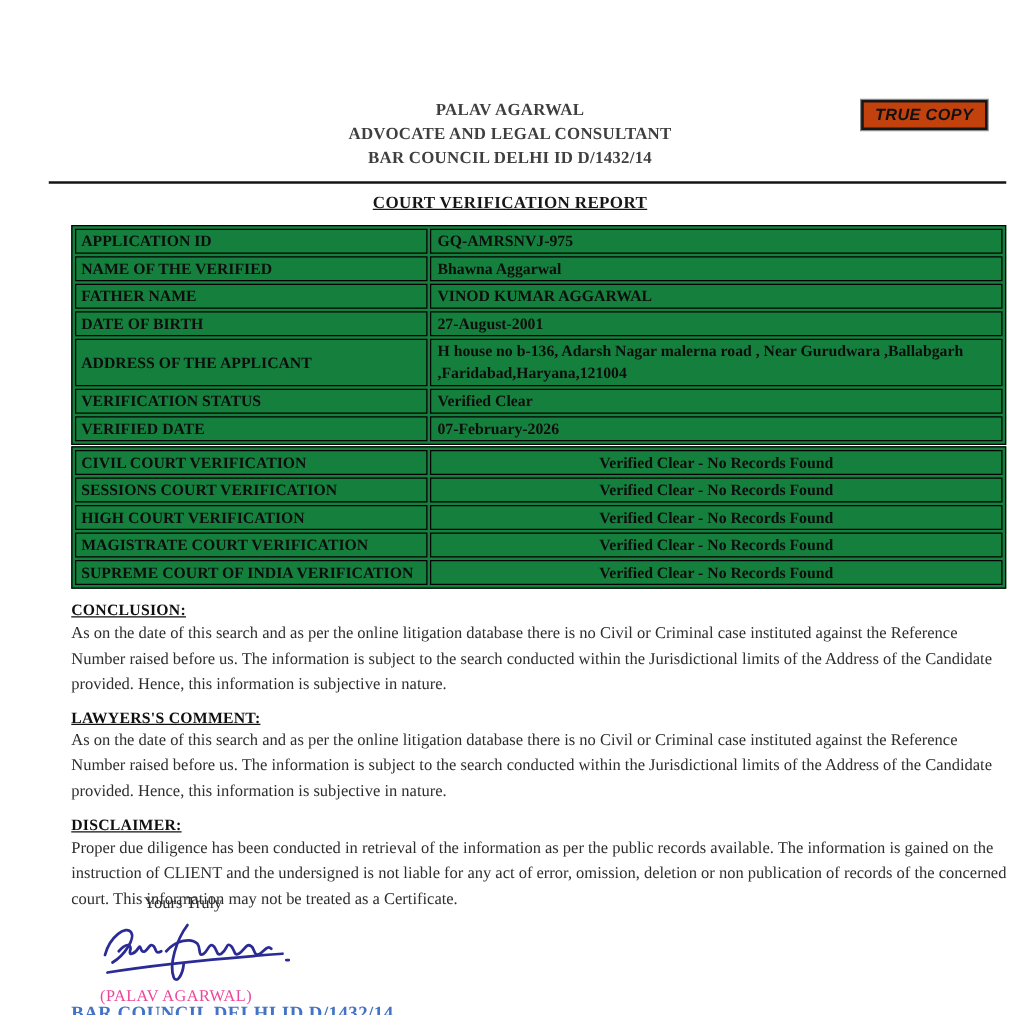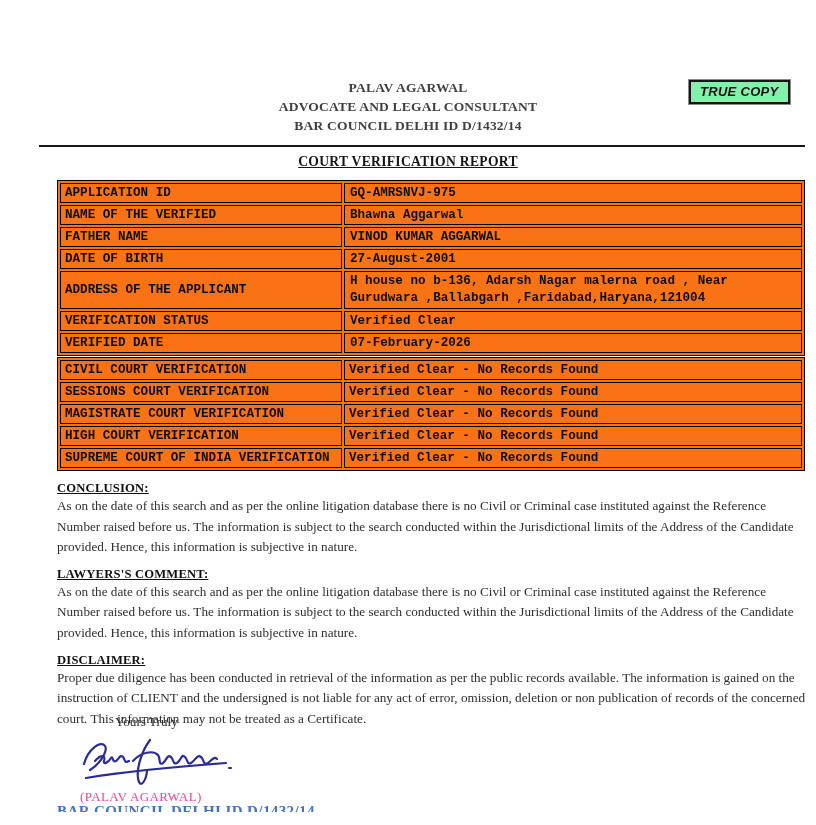--- a/index.html
+++ b/index.html
@@ -19,54 +19,53 @@
   .letterhead .lh-line{
     font-weight:bold;font-size:13.5px;line-height:19px;letter-spacing:.2px;
   }
   .stamp{
     position:absolute;top:80px;left:689px;
     border:2px solid #161616;
     box-shadow:0 0 0 1px #8a8a8a;
     padding:2px 9px 3px 9px;
     font-family:"Liberation Sans", sans-serif;
     font-style:italic;font-weight:bold;font-size:13px;
-    color:#111;background:#86efac;letter-spacing:.3px;
+    color:#111;background:#c2410c;letter-spacing:.3px;
   }
   .rule{
     position:absolute;top:145px;left:39px;width:766px;height:2.4px;
     background:#151515;
   }
   .report-title{
     position:absolute;top:154px;left:0;width:816px;text-align:center;
     font-weight:bold;font-size:13.6px;color:#161616;
     text-decoration:underline;letter-spacing:.3px;
   }
   
   table.doc{
     position:absolute;left:57px;
     width:748px;
     border-collapse:separate;border-spacing:2px;
     border:1px solid #000;
-    background:#f97316;
-    font-family:Liberation Mono, monospace;
+    background:#15803d;
   }
   table.doc td{
     border:1px solid #000;
     font-size:12.6px;font-weight:bold;color:#0d0d0d;
     padding:1px 4px;vertical-align:middle;
     line-height:16px;
   }
   table.t1{top:180px;}
   table.t2{top:357px;}
   .t1 td{height:16px;}
   .t1 tr.addr-row td{height:34px;line-height:17px;}
   .t1 td.val{padding-left:5px;}
   .t2 td{height:14px;}
   .t2 td.summary-head{text-align:center;letter-spacing:.2px;}
-  .t2 td.val{}
+  .t2 td.val{text-align:center;}
   col.c-label{width:282px;}
   col.c-value{width:458px;}
   
   .sections{
     position:absolute;top:481px;left:57px;width:755px;
   }
   .section-heading{
     margin:0 0 1px 0;
     font-size:12.6px;font-weight:bold;color:#101010;
     text-decoration:underline;letter-spacing:.2px;line-height:14px;
@@ -154,25 +153,25 @@
     <tbody>
       <tr>
         <td>CIVIL COURT VERIFICATION</td>
         <td class="val">Verified Clear - No Records Found</td>
       </tr>
       <tr>
         <td>SESSIONS COURT VERIFICATION</td>
         <td class="val">Verified Clear - No Records Found</td>
       </tr>
       <tr>
+        <td>HIGH COURT VERIFICATION</td>
+        <td class="val">Verified Clear - No Records Found</td>
+      </tr>
+      <tr>
         <td>MAGISTRATE COURT VERIFICATION</td>
-        <td class="val">Verified Clear - No Records Found</td>
-      </tr>
-      <tr>
-        <td>HIGH COURT VERIFICATION</td>
         <td class="val">Verified Clear - No Records Found</td>
       </tr>
       <tr>
         <td>SUPREME COURT OF INDIA VERIFICATION</td>
         <td class="val">Verified Clear - No Records Found</td>
       </tr>
     </tbody>
   </table>
 
   <div class="sections">

